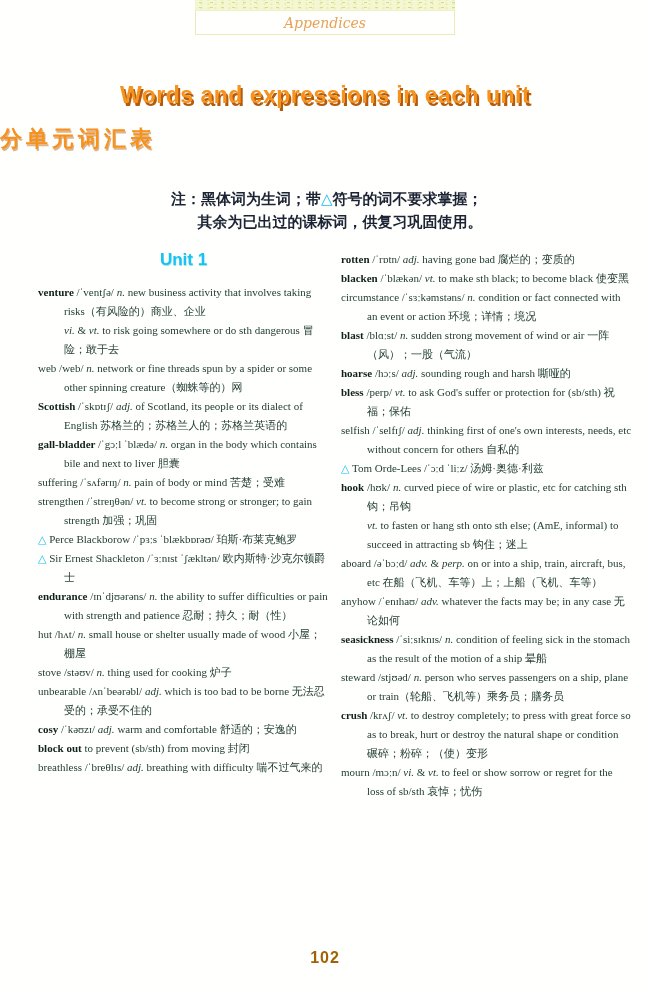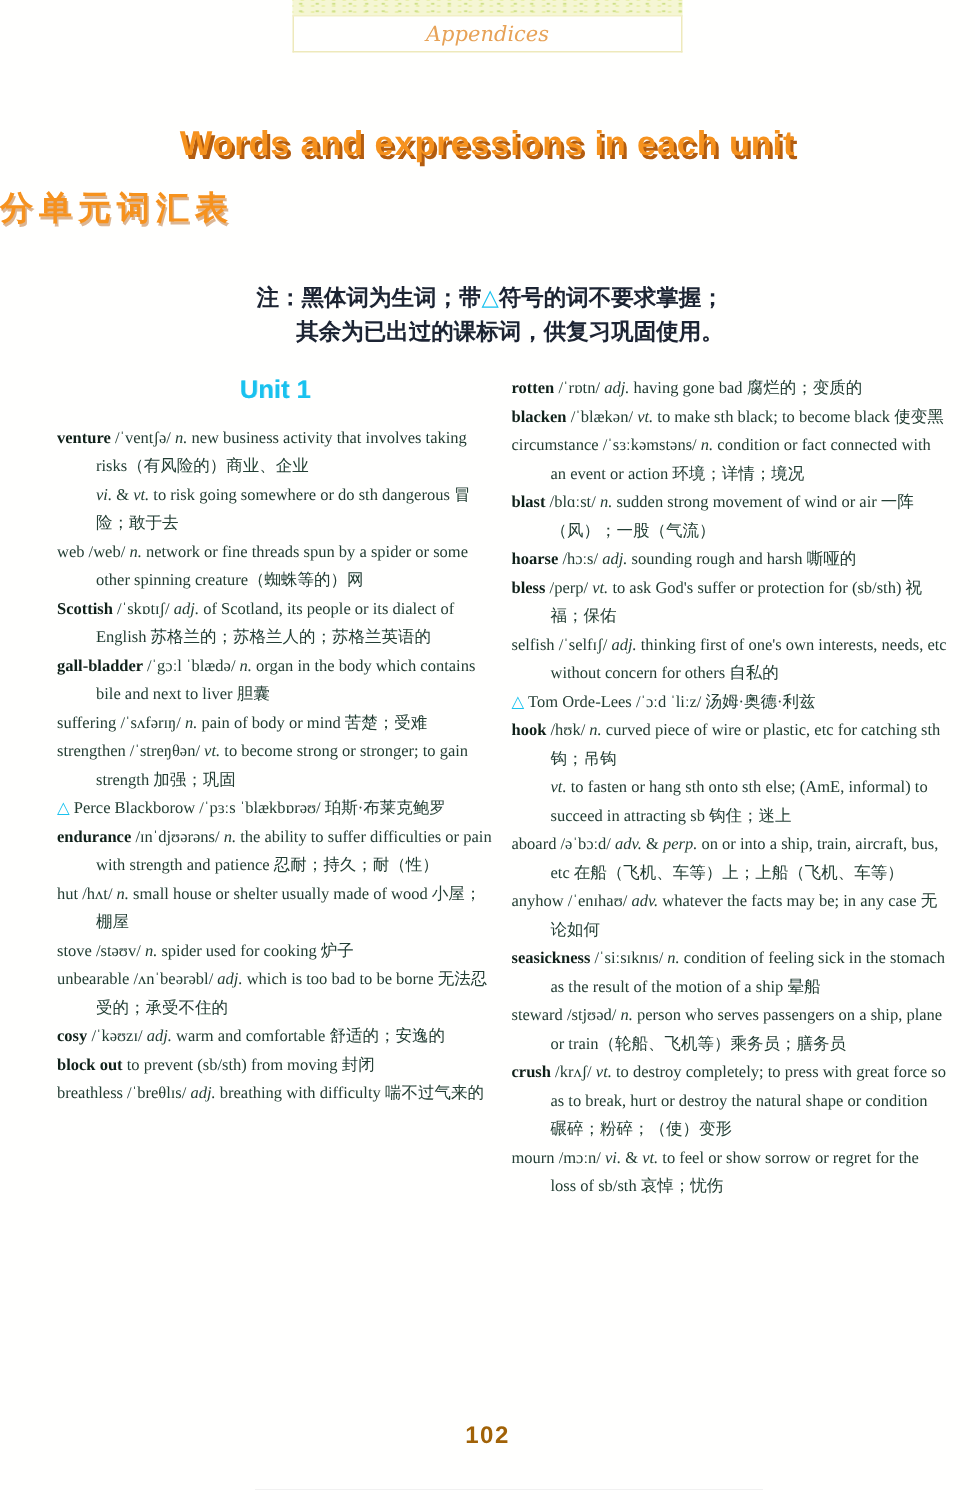--- a/index.html
+++ b/index.html
@@ -89,23 +89,24 @@
     <div class="col">
       <div class="unit-label">Unit 1</div>
       <div class="entries">
           <div class="entry"><span class="r-b">venture </span><span>/ˈventʃə/ </span><span class="r-i">n.</span><span> new business activity that involves taking risks（有风险的）商业、企业</span><br><span class="r-i">vi.</span><span> &amp; </span><span class="r-i">vt.</span><span> to risk going somewhere or do sth dangerous 冒险；敢于去</span></div>
           <div class="entry"><span>web /web/ </span><span class="r-i">n.</span><span> network or fine threads spun by a spider or some other spinning creature（蜘蛛等的）网</span></div>
           <div class="entry"><span class="r-b">Scottish </span><span>/ˈskɒtɪʃ/ </span><span class="r-i">adj.</span><span> of Scotland, its people or its dialect of English 苏格兰的；苏格兰人的；苏格兰英语的</span></div>
           <div class="entry"><span class="r-b">gall-bladder </span><span>/ˈgɔːl ˈblædə/ </span><span class="r-i">n.</span><span> organ in the body which contains bile and next to liver 胆囊</span></div>
           <div class="entry"><span>suffering /ˈsʌfərɪŋ/ </span><span class="r-i">n.</span><span> pain of body or mind 苦楚；受难</span></div>
           <div class="entry"><span>strengthen /ˈstreŋθən/ </span><span class="r-i">vt.</span><span> to become strong or stronger; to gain strength 加强；巩固</span></div>
           <div class="entry"><span class="r-tri">△ </span><span>Perce Blackborow /ˈpɜːs ˈblækbɒrəʊ/ 珀斯·布莱克鲍罗</span></div>
+          <div class="entry"><span class="r-tri">△ </span><span>Sir Ernest Shackleton /ˈɜːnɪst ˈʃækltən/ 欧内斯特·沙克尔顿爵士</span></div>
           <div class="entry"><span class="r-b">endurance </span><span>/ɪnˈdjʊərəns/ </span><span class="r-i">n.</span><span> the ability to suffer difficulties or pain with strength and patience 忍耐；持久；耐（性）</span></div>
           <div class="entry"><span>hut /hʌt/ </span><span class="r-i">n.</span><span> small house or shelter usually made of wood 小屋；棚屋</span></div>
-          <div class="entry"><span>stove /stəʊv/ </span><span class="r-i">n.</span><span> spider used for cooking 炉子</span></div>
+          <div class="entry"><span>stove /stəʊv/ </span><span class="r-i">n.</span><span> thing used for cooking 炉子</span></div>
           <div class="entry"><span>unbearable /ʌnˈbeərəbl/ </span><span class="r-i">adj.</span><span> which is too bad to be borne 无法忍受的；承受不住的</span></div>
           <div class="entry"><span class="r-b">cosy </span><span>/ˈkəʊzɪ/ </span><span class="r-i">adj.</span><span> warm and comfortable 舒适的；安逸的</span></div>
           <div class="entry"><span class="r-b">block out</span><span>  to prevent (sb/sth) from moving 封闭</span></div>
           <div class="entry"><span>breathless /ˈbreθlɪs/ </span><span class="r-i">adj.</span><span> breathing with difficulty 喘不过气来的</span></div>
         </div>
     </div>
     <div class="col">
       <div class="entries">
           <div class="entry"><span class="r-b">rotten </span><span>/ˈrɒtn/ </span><span class="r-i">adj.</span><span> having gone bad 腐烂的；变质的</span></div>
           <div class="entry"><span class="r-b">blacken </span><span>/ˈblækən/ </span><span class="r-i">vt.</span><span> to make sth black; to become black 使变黑</span></div>

